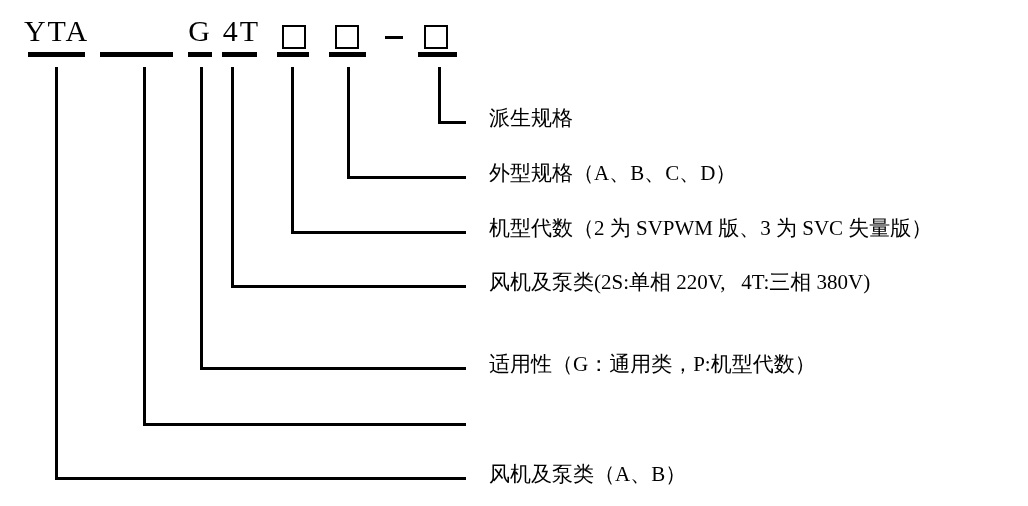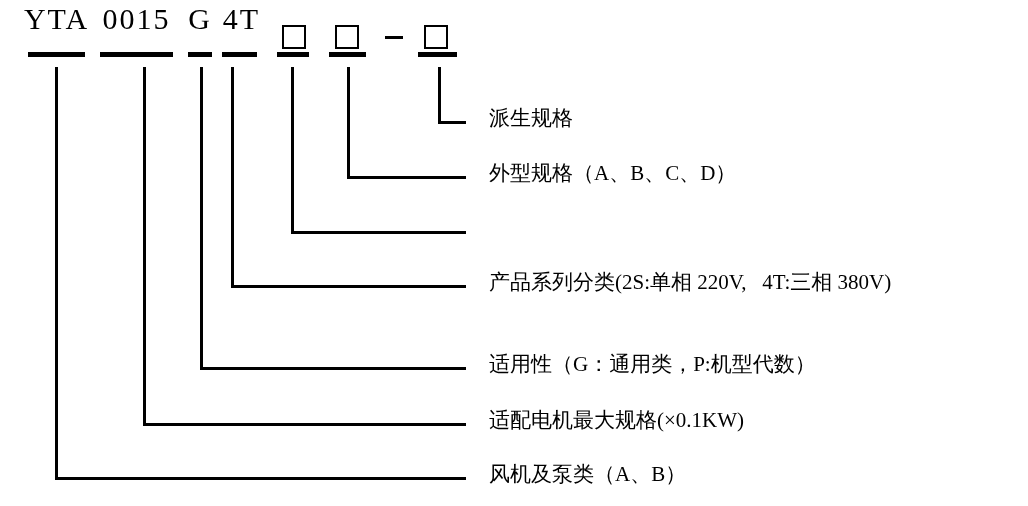--- a/index.html
+++ b/index.html
@@ -17,21 +17,21 @@
     position: absolute;
     top: 14px;
     height: 38px;
     box-sizing: border-box;
     display: flex;
     align-items: flex-end;
     justify-content: center;
     font-size: 30px;
     line-height: 1;
     letter-spacing: 2px;
-    padding-bottom: 18px;
+    padding-bottom: 6px;
     white-space: nowrap;
   }
   
   .bar {
     position: absolute;
     top: 52px;
     height: 5px;
     background: #000000;
   }
   
@@ -68,21 +68,20 @@
     font-size: 21px;
     white-space: pre;
   }
 </style>
 </head>
 <body>
 
 <div class="canvas">
 
   <div class="seg" style="left:28px;width:57px">YTA</div>
-  <div class="seg" style="left:100px;width:73px">0015</div>
   <div class="seg" style="left:188px;width:24px">G</div>
   <div class="seg" style="left:224px;width:35px">4T</div>
 
   <div class="sq" style="left:282px"></div>
   <div class="sq" style="left:335px"></div>
   <div class="sq" style="left:424px"></div>
 
   <div class="dash"></div>
 
   <div class="bar" style="left:28px;width:57px"></div>
@@ -96,18 +95,18 @@
   <div class="elbow" style="left:438px;top:67px;width:28px;height:57px"></div>
   <div class="elbow" style="left:347px;top:67px;width:119px;height:112px"></div>
   <div class="elbow" style="left:291px;top:67px;width:175px;height:167px"></div>
   <div class="elbow" style="left:231px;top:67px;width:235px;height:221px"></div>
   <div class="elbow" style="left:200px;top:67px;width:266px;height:303px"></div>
   <div class="elbow" style="left:143px;top:67px;width:323px;height:359px"></div>
   <div class="elbow" style="left:55px;top:67px;width:411px;height:413px"></div>
 
   <div class="lbl" style="top:160px">外型规格（A、B、C、D）</div>
   <div class="lbl" style="top:105px">派生规格</div>
-  <div class="lbl" style="top:269px">产品系列分类(2S:单相 220V,   4T:三相 380V)</div>
+  <div class="lbl" style="top:215px">机型代数（2 为 SVPWM 版、3 为 SVC 失量版）</div>
+  <div class="lbl" style="top:269px">风机及泵类(2S:单相 220V,   4T:三相 380V)</div>
   <div class="lbl" style="top:351px">适用性（G：通用类，P:机型代数）</div>
-  <div class="lbl" style="top:407px">适配电机最大规格(×0.1KW)</div>
   <div class="lbl" style="top:461px">风机及泵类（A、B）</div>
 
 </div>
 
 </body></html>

